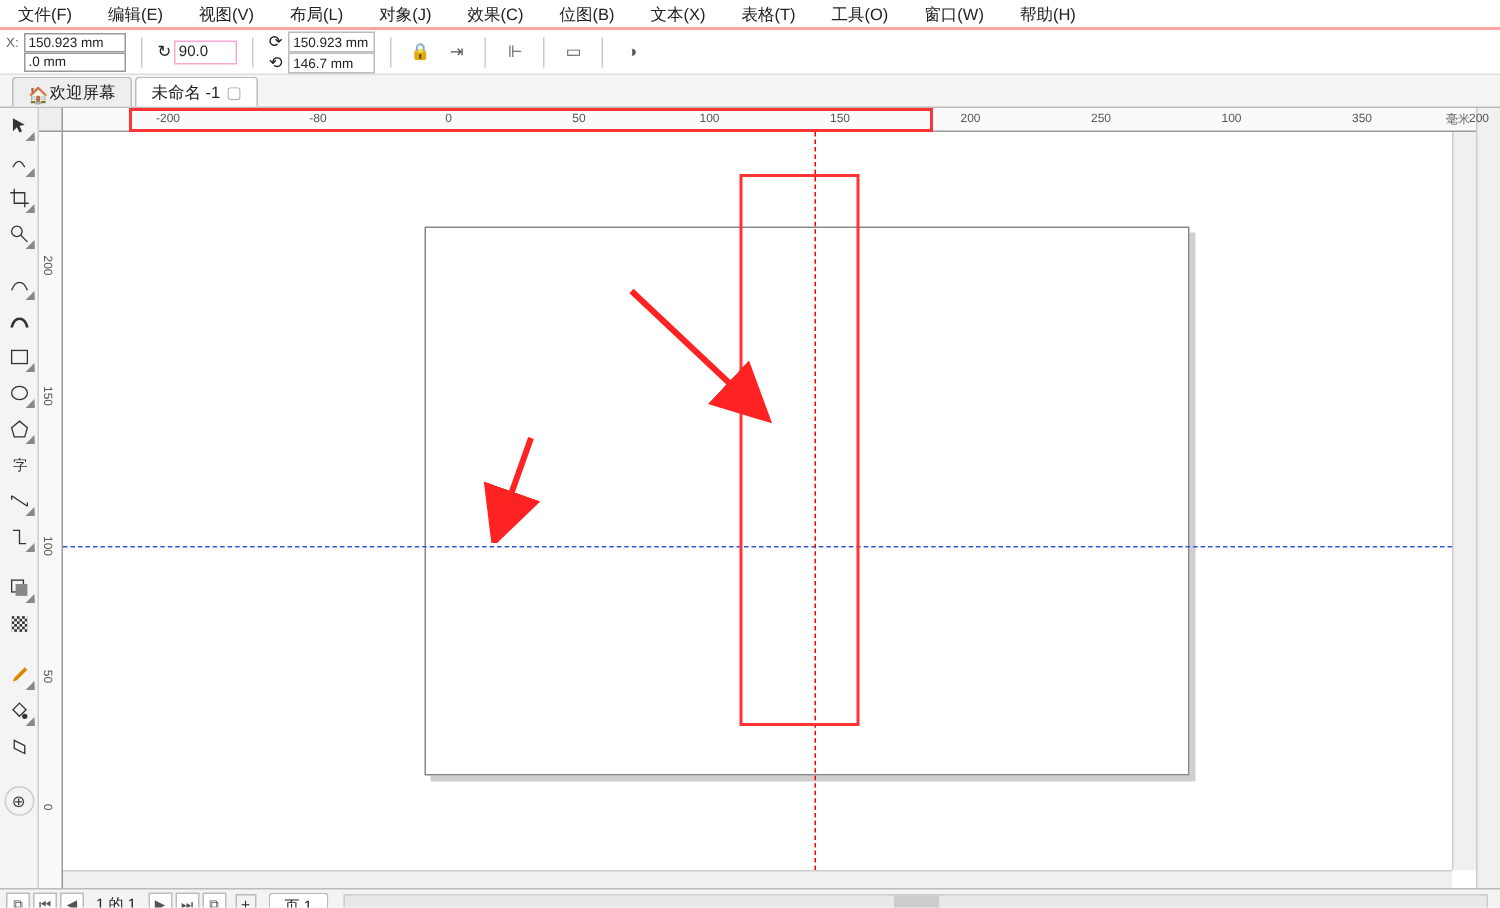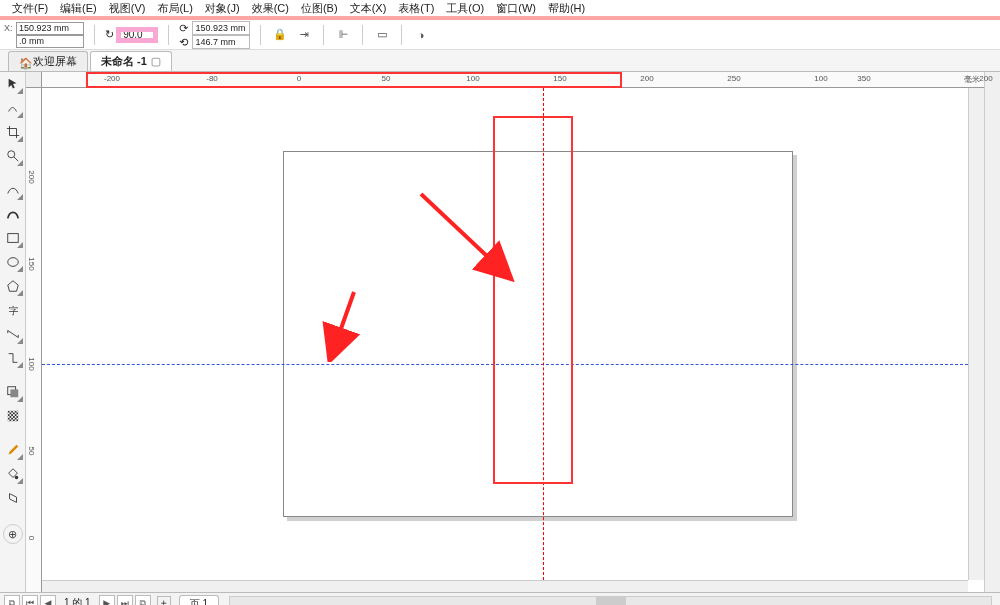--- a/index.html
+++ b/index.html
@@ -1,39 +1,39 @@
 <!DOCTYPE html>
 <html><head>
 <meta charset="utf-8">
 <style>
   *{box-sizing:border-box;margin:0;padding:0;font-family:"Microsoft YaHei",Arial,sans-serif;font-size:11px;color:#222;}
   html,body{width:1000px;height:605px;background:#fff;overflow:hidden;}
 
   
-  .menubar{height:20px;display:flex;align-items:center;border-bottom:4px solid #fca5a5;padding-left:6px;}
+  .menubar{height:20px;display:flex;align-items:center;border-bottom:2px solid #fca5a5;padding-left:6px;gap:12px;}
   .menubar .mi{padding:2px 6px;cursor:default;}
 
   
   .propbar{height:30px;display:flex;align-items:center;border-bottom:1px solid #ddd;padding-left:4px;gap:6px;}
   .xy{display:flex;flex-direction:column;font-size:9px;line-height:12px;}
   .xy .r{display:flex;align-items:center;gap:2px;}
   .xy input{width:68px;height:13px;border:1px solid #999;font-size:9px;padding:0 2px;}
   .xy span.lab{width:10px;font-size:9px;color:#666;}
   .rot{display:flex;align-items:center;gap:2px;}
-  .rot input{width:42px;height:16px;border:5px solid #f9a8d4;font-size:10px;padding:0 2px;}
+  .rot input{width:42px;height:16px;border:1px solid #f9a8d4;font-size:10px;padding:0 2px;}
   .sizewh{display:flex;flex-direction:column;font-size:9px;line-height:12px;}
   .sizewh .r{display:flex;align-items:center;gap:4px;}
   .sizewh .r span.v{width:58px;border:1px solid #bbb;padding:0 2px;font-size:9px;}
   .pbicon{width:18px;height:18px;display:flex;align-items:center;justify-content:center;color:#555;border:1px solid transparent;}
   .sep{width:1px;height:20px;background:#ccc;margin:0 4px;}
 
   
   .doctabs{height:22px;display:flex;align-items:flex-end;border-bottom:1px solid #bbb;padding-left:8px;background:#f5f5f5;}
   .dtab{display:flex;align-items:center;gap:4px;padding:2px 10px;border:1px solid #bbb;border-bottom:none;background:#eee;margin-right:2px;border-radius:3px 3px 0 0;font-size:11px;}
-  .dtab.active{background:#fff;font-weight:bold;}
+  .dtab.active{background:#fff;}
   .dtab .home{width:10px;height:10px;color:#666;}
 
   
   .main{display:flex;height:520px;position:relative;}
   .toolbox{width:26px;background:#f4f4f4;border-right:1px solid #ccc;display:flex;flex-direction:column;align-items:center;padding-top:2px;gap:4px;}
   .tbtn{width:20px;height:20px;display:flex;align-items:center;justify-content:center;color:#444;position:relative;}
   .tbtn svg{width:14px;height:14px;}
   .tbtn .fly{position:absolute;right:0;bottom:0;border:3px solid transparent;border-right-color:#888;border-bottom-color:#888;width:0;height:0;}
   .toolhighlight{position:absolute;left:30px;top:208px;width:48px;height:294px;border:2px solid #f33;pointer-events:none;}
 
@@ -268,21 +268,21 @@
       <span class="unit">毫米</span>
     <span class="tick" style="left: 70px;">-200</span>
         <span class="tick" style="left: 170px;">-80</span>
         <span class="tick" style="left: 257px;">0</span>
         <span class="tick" style="left: 344px;">50</span>
         <span class="tick" style="left: 431px;">100</span>
         <span class="tick" style="left: 518px;">150</span>
         <span class="tick" style="left: 605px;">200</span>
         <span class="tick" style="left: 692px;">250</span>
         <span class="tick" style="left: 779px;">100</span>
-        <span class="tick" style="left: 822px;">350</span>
+        <span class="tick" style="left: 866px;">350</span>
         <span class="tick" style="left: 944px;">200</span>
       </div>
     <div class="vruler">
         <span class="tick" style="top: 89px;">200</span>
         <span class="tick" style="top: 176px;">150</span>
         <span class="tick" style="top: 276px;">100</span>
         <span class="tick" style="top: 363px;">50</span>
         <span class="tick" style="top: 450px;">0</span>
       </div>
 

